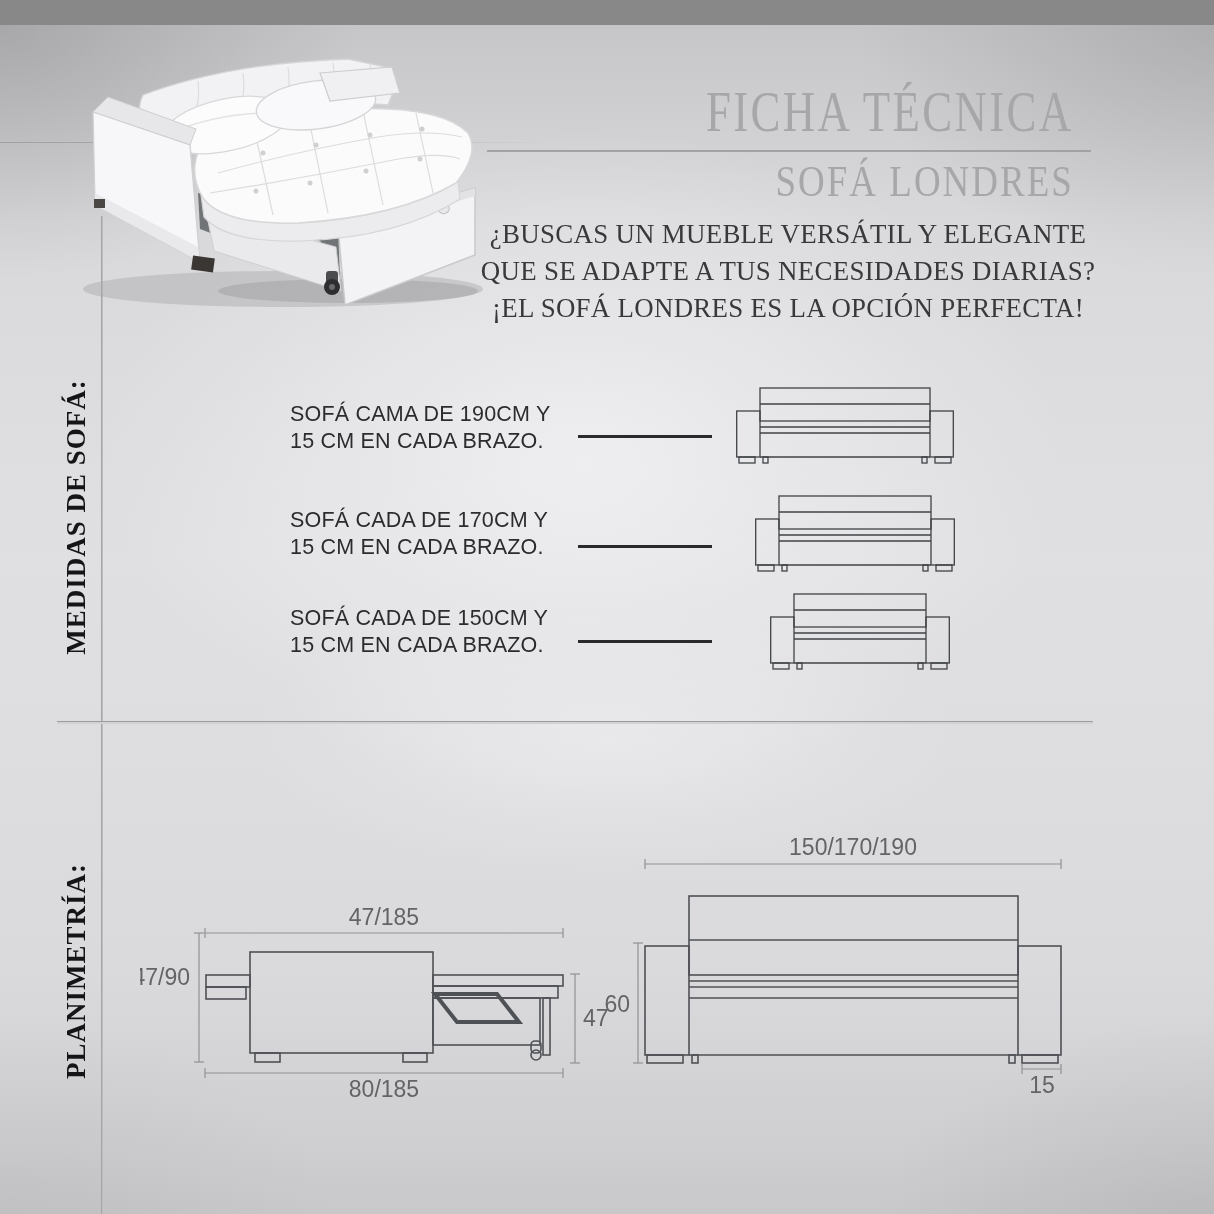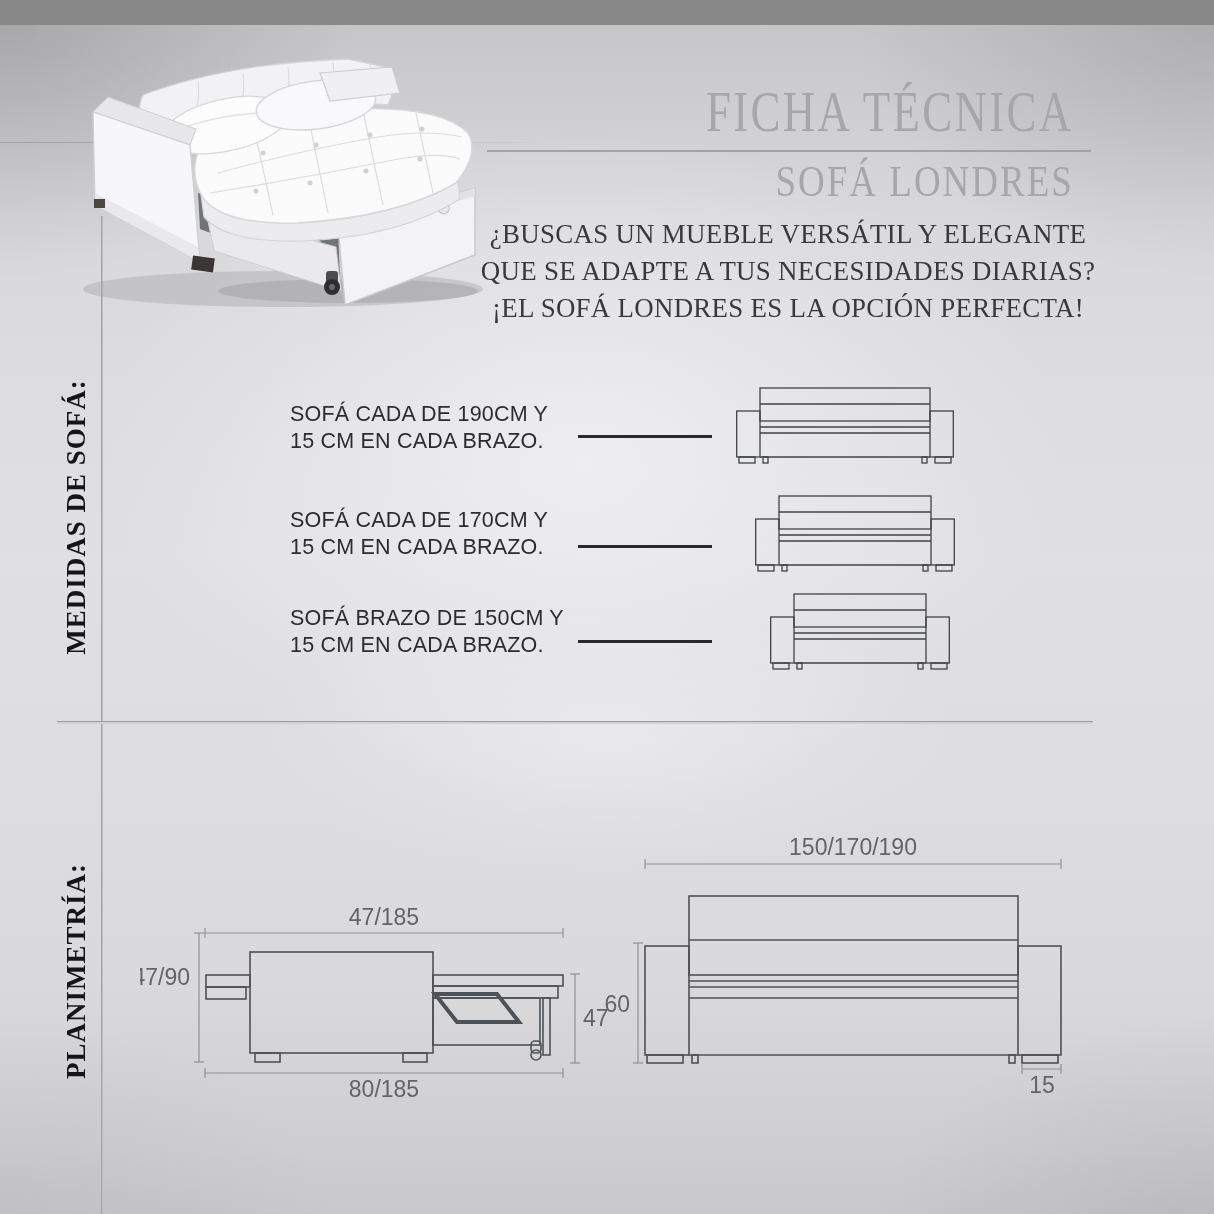--- a/index.html
+++ b/index.html
@@ -125,21 +125,21 @@
   <div class="intro">
     <div>¿BUSCAS UN MUEBLE VERSÁTIL Y ELEGANTE</div>
     <div>QUE SE ADAPTE A TUS NECESIDADES DIARIAS?</div>
     <div>¡EL SOFÁ LONDRES ES LA OPCIÓN PERFECTA!</div>
   </div>
 
   <div class="vlabel medidas">MEDIDAS DE SOFÁ:</div>
   <div class="vlabel plan">PLANIMETRÍA:</div>
 
   <div class="mrow" style="top:376px">
-    <div>SOFÁ CADA DE 190CM Y</div>
+    <div>SOFÁ CAMA DE 190CM Y</div>
     <div>15 CM EN CADA BRAZO.</div>
   </div>
   <div class="connector" style="top:410px"></div>
   <div class="sofa-icon" style="left:736px;top:362px"><svg width="218" height="78" viewBox="0 0 218 78" fill="none" stroke="#3f4246" stroke-width="1.3">
         <rect x="24" y="1" width="170" height="33"></rect>
         <line x1="24" y1="17" x2="194" y2="17"></line>
         <rect x="0.7" y="24" width="23.3" height="46"></rect>
         <rect x="194" y="24" width="23.3" height="46"></rect>
         <line x1="24" y1="40" x2="194" y2="40"></line>
         <line x1="24" y1="46" x2="194" y2="46"></line>
@@ -163,21 +163,21 @@
         <line x1="24" y1="40" x2="176" y2="40"></line>
         <line x1="24" y1="46" x2="176" y2="46"></line>
         <line x1="24" y1="70" x2="176" y2="70"></line>
         <rect x="3" y="70" width="16" height="6"></rect>
         <rect x="181" y="70" width="16" height="6"></rect>
         <rect x="27" y="70" width="5" height="6"></rect>
         <rect x="168" y="70" width="5" height="6"></rect>
       </svg></div>
 
   <div class="mrow" style="top:580px">
-    <div>SOFÁ BRAZO DE 150CM Y</div>
+    <div>SOFÁ CADA DE 150CM Y</div>
     <div>15 CM EN CADA BRAZO.</div>
   </div>
   <div class="connector" style="top:615px"></div>
   <div class="sofa-icon" style="left:770px;top:568px"><svg width="180" height="78" viewBox="0 0 180 78" fill="none" stroke="#3f4246" stroke-width="1.3">
         <rect x="24" y="1" width="132" height="33"></rect>
         <line x1="24" y1="17" x2="156" y2="17"></line>
         <rect x="0.7" y="24" width="23.3" height="46"></rect>
         <rect x="156" y="24" width="23.3" height="46"></rect>
         <line x1="24" y1="40" x2="156" y2="40"></line>
         <line x1="24" y1="46" x2="156" y2="46"></line>

